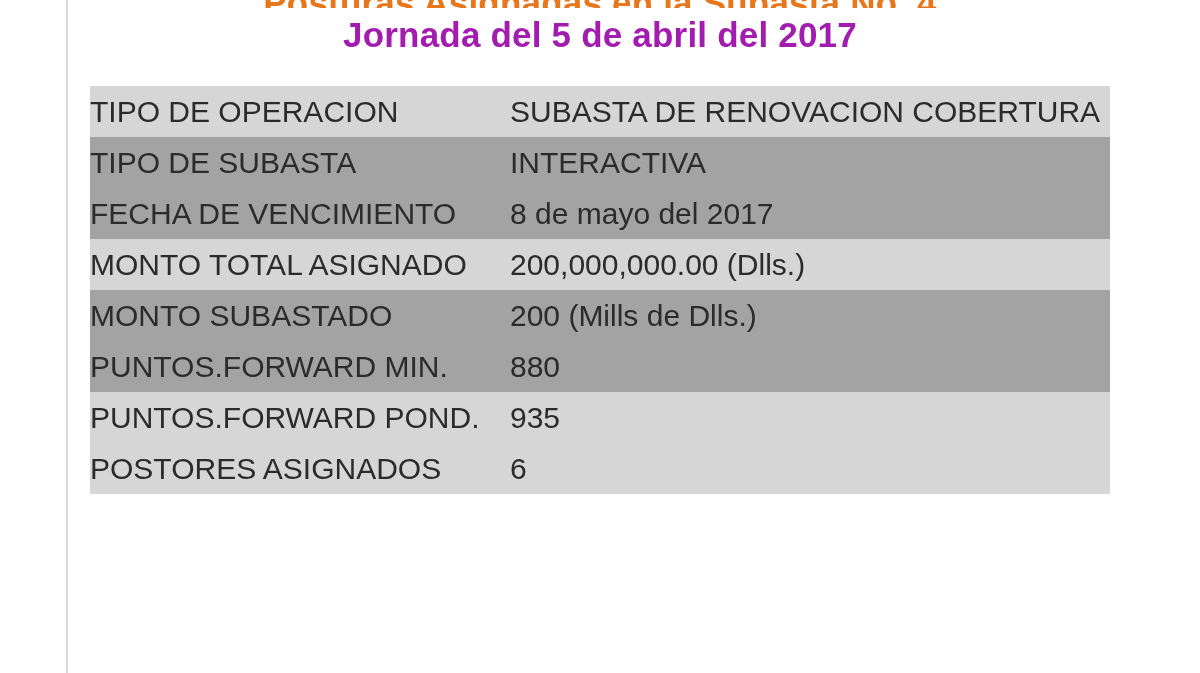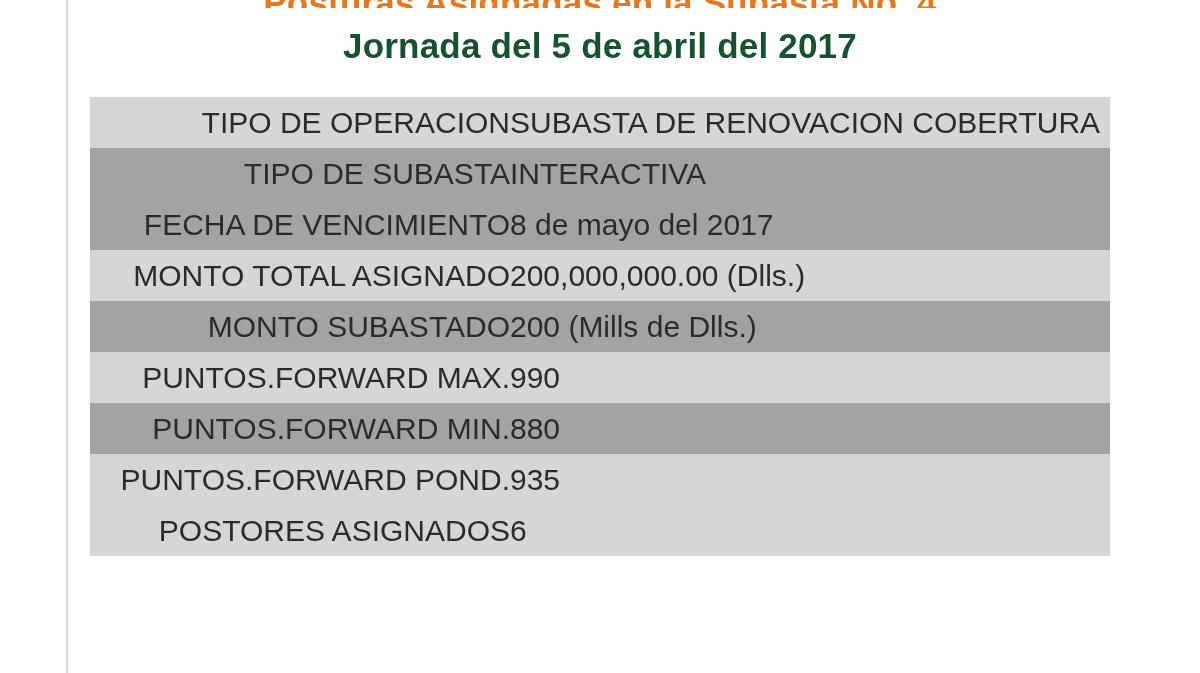--- a/index.html
+++ b/index.html
@@ -46,24 +46,24 @@
     line-height: 34px;
     height: 22px;
     overflow: hidden;
     letter-spacing: 0.2px;
     
     margin-top: -14px;
   }
   .title-line-2 {
     font-size: 35px;
     font-weight: bold;
-    color: #14532d;
+    color: #a21caf;
     line-height: 46px;
     letter-spacing: 0.2px;
-    margin-top: 15px;
+    margin-top: 4px;
   }
   table.auction {
     border-collapse: collapse;
     width: 1020px;
     margin: 28px auto 0 auto;
     table-layout: fixed;
   }
   table.auction tr.shaded td {
     background: #d6d6d6;
   }
@@ -74,21 +74,21 @@
   table.auction td {
     font-size: 30px;
     color: #2b2b2b;
     padding: 10px 0 9px 0;
     line-height: 32px;
     height: 32px;
     white-space: nowrap;
   }
   td.label {
     width: 420px;
-    text-align: right;
+    text-align: left;
     padding-right: 6px;
   }
   td.value {
     width: 600px;
   }
   
   tr:first-child td.value {
     text-align: left;
   }
 </style>
@@ -121,24 +121,20 @@
             <td class="value">8 de mayo del 2017</td>
           </tr>
           <tr class="shaded">
             <td class="label">MONTO TOTAL ASIGNADO</td>
             <td class="value">200,000,000.00 (Dlls.)</td>
           </tr>
           <tr class="plain">
             <td class="label">MONTO SUBASTADO</td>
             <td class="value">200 (Mills de Dlls.)</td>
           </tr>
-          <tr class="shaded">
-            <td class="label">PUNTOS.FORWARD MAX.</td>
-            <td class="value">990</td>
-          </tr>
           <tr class="plain">
             <td class="label">PUNTOS.FORWARD MIN.</td>
             <td class="value">880</td>
           </tr>
           <tr class="shaded">
             <td class="label">PUNTOS.FORWARD POND.</td>
             <td class="value">935</td>
           </tr>
           <tr class="shaded">
             <td class="label">POSTORES ASIGNADOS</td>

